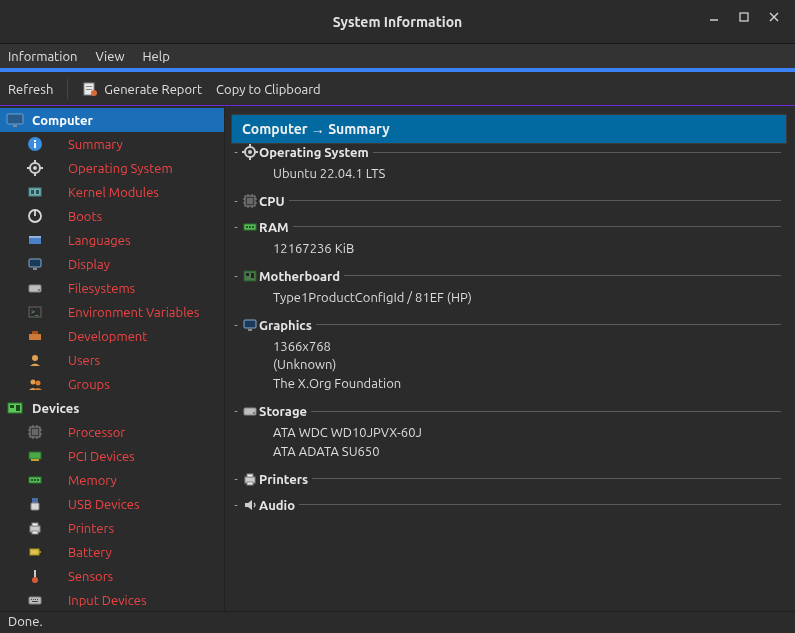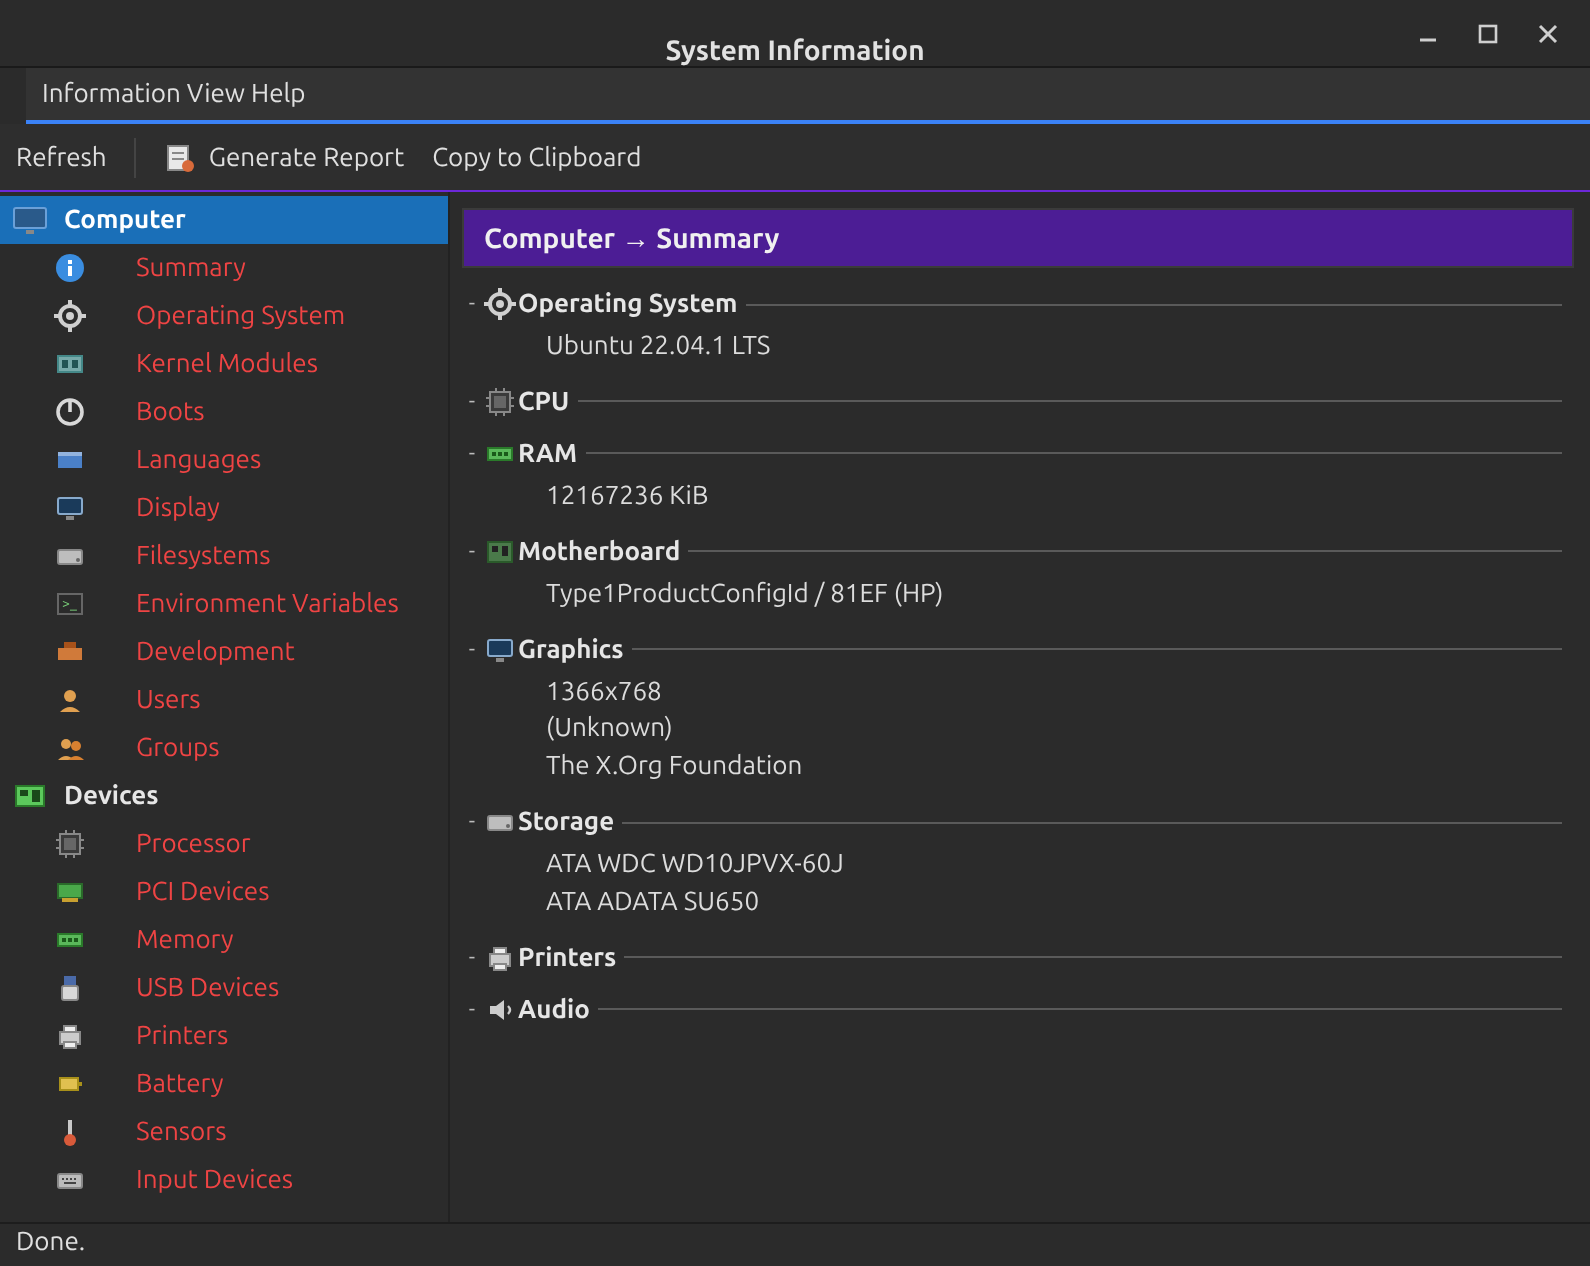--- a/index.html
+++ b/index.html
@@ -7,45 +7,44 @@
   width: 795px; height: 633px;
   background: #2b2b2b;
   font-family: "Ubuntu", "Segoe UI", sans-serif;
   font-size: 13px;
   color: #d8d8d8;
   overflow: hidden;
   display: flex;
   flex-direction: column;
 }
 .titlebar {
-  height: 34px;
+  height: 44px;
   background: #2b2b2b;
   display: flex;
-  align-items: flex-end;
+  align-items: center;
   justify-content: center;
   position: relative;
   border-bottom: 1px solid #1a1a1a;
 }
 .titlebar .title { font-weight: bold; font-size: 14px; color: #e2e2e2; }
 .win-controls {
   position: absolute; right: 6px; top: 0; height: 34px;
   display: flex; align-items: center; gap: 0;
 }
 .win-btn {
   width: 30px; height: 28px; display: flex; align-items:center; justify-content:center;
   color: #cfcfcf; cursor: pointer;
 }
 .menubar {
   height: 28px;
   background: #333333;
   display: flex; align-items: center;
   padding: 0 8px;
-  gap: 3px;
-  border-bottom: 2px solid #3b82f6;
-  margin-left: 13px;
+  gap: 18px;
+  border-bottom: 4px solid #3b82f6;
 }
 .menubar span { color: #e0e0e0; cursor: pointer; }
 .toolbar {
   height: 34px;
   background: #2e2e2e;
   display: flex; align-items: center;
   padding: 0 8px;
   gap: 14px;
   border-bottom: 1px solid #6d28d9;
 }
@@ -81,27 +80,26 @@
   width: 18px; height: 16px; display:flex; align-items:center; justify-content:center;
 }
 .main {
   flex: 1;
   background: #2b2b2b;
   overflow-y: auto;
   padding: 8px 8px 8px 6px;
   position: relative;
 }
 .main-header {
-  background: #4c1d95;
+  background: #0369a1;
   color: #f0f0f0;
   font-weight: bold;
   padding: 6px 10px;
   font-size: 14px;
   border: 1px solid #3b3b3b;
-  margin-bottom: 10px;
 }
 .section { margin-bottom: 10px; position: relative; }
 .expander { width: 10px; text-align:center; color: #bbb; font-size:11px;}
 .section-icon { width: 18px; height: 16px; display:flex; align-items:center; justify-content:center; }
 .section-title { font-weight: bold; color: #e6e6e6; }
 .section-title-wrap {
   position: relative;
   display: flex;
   align-items: center;
   margin-bottom: 4px;

